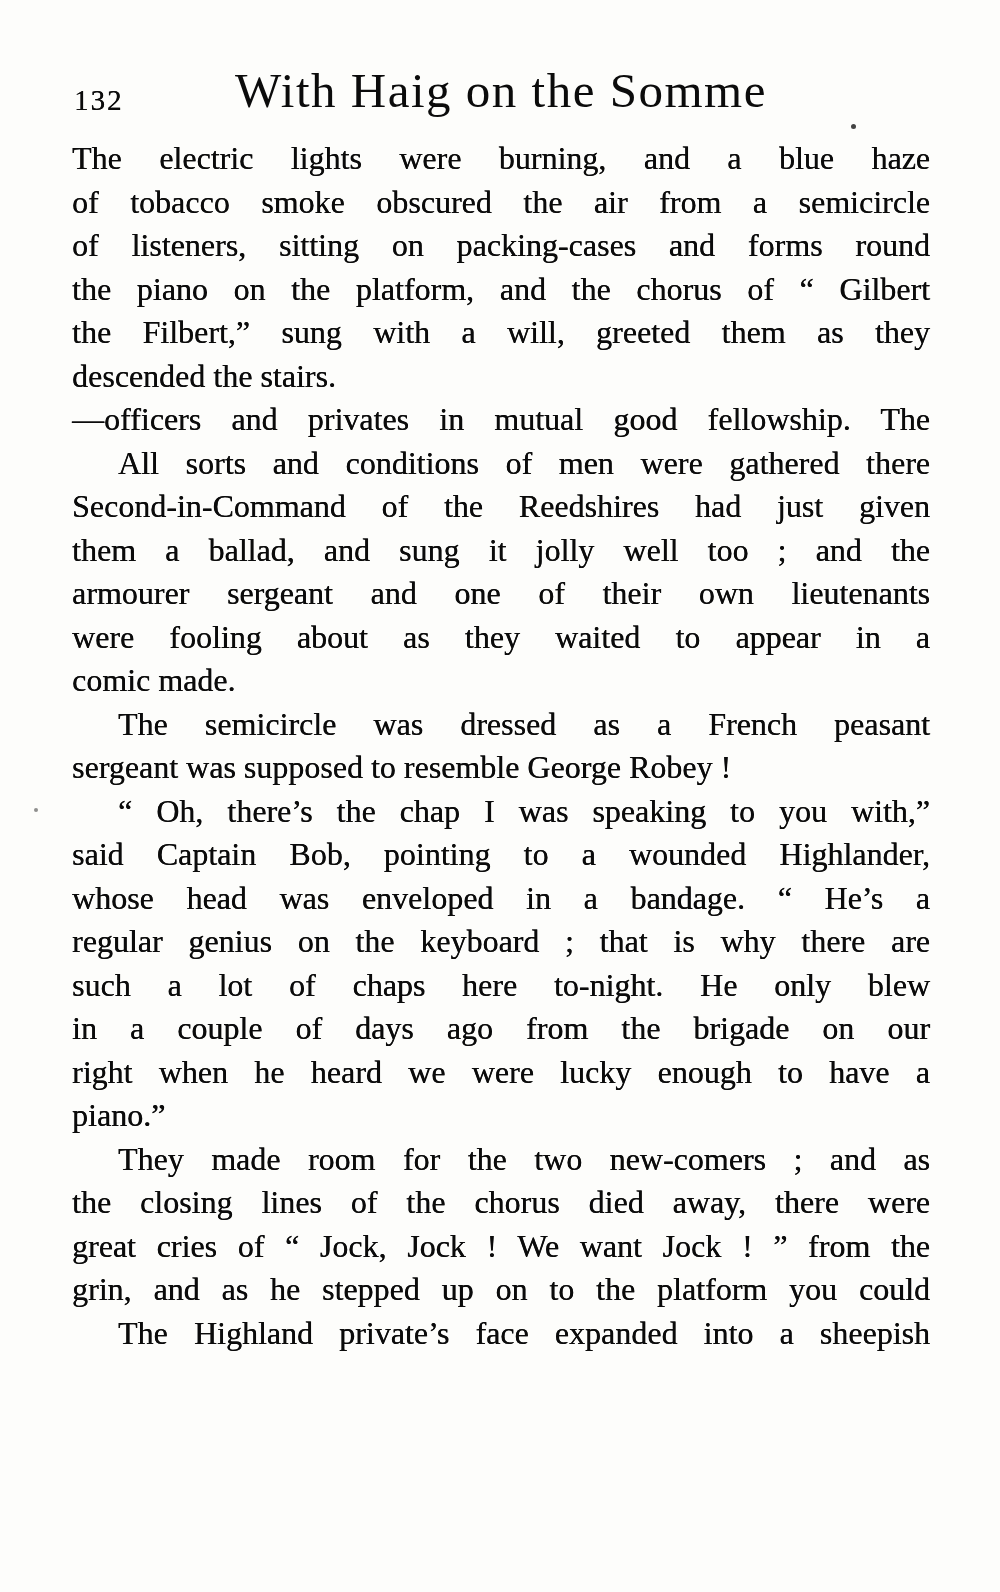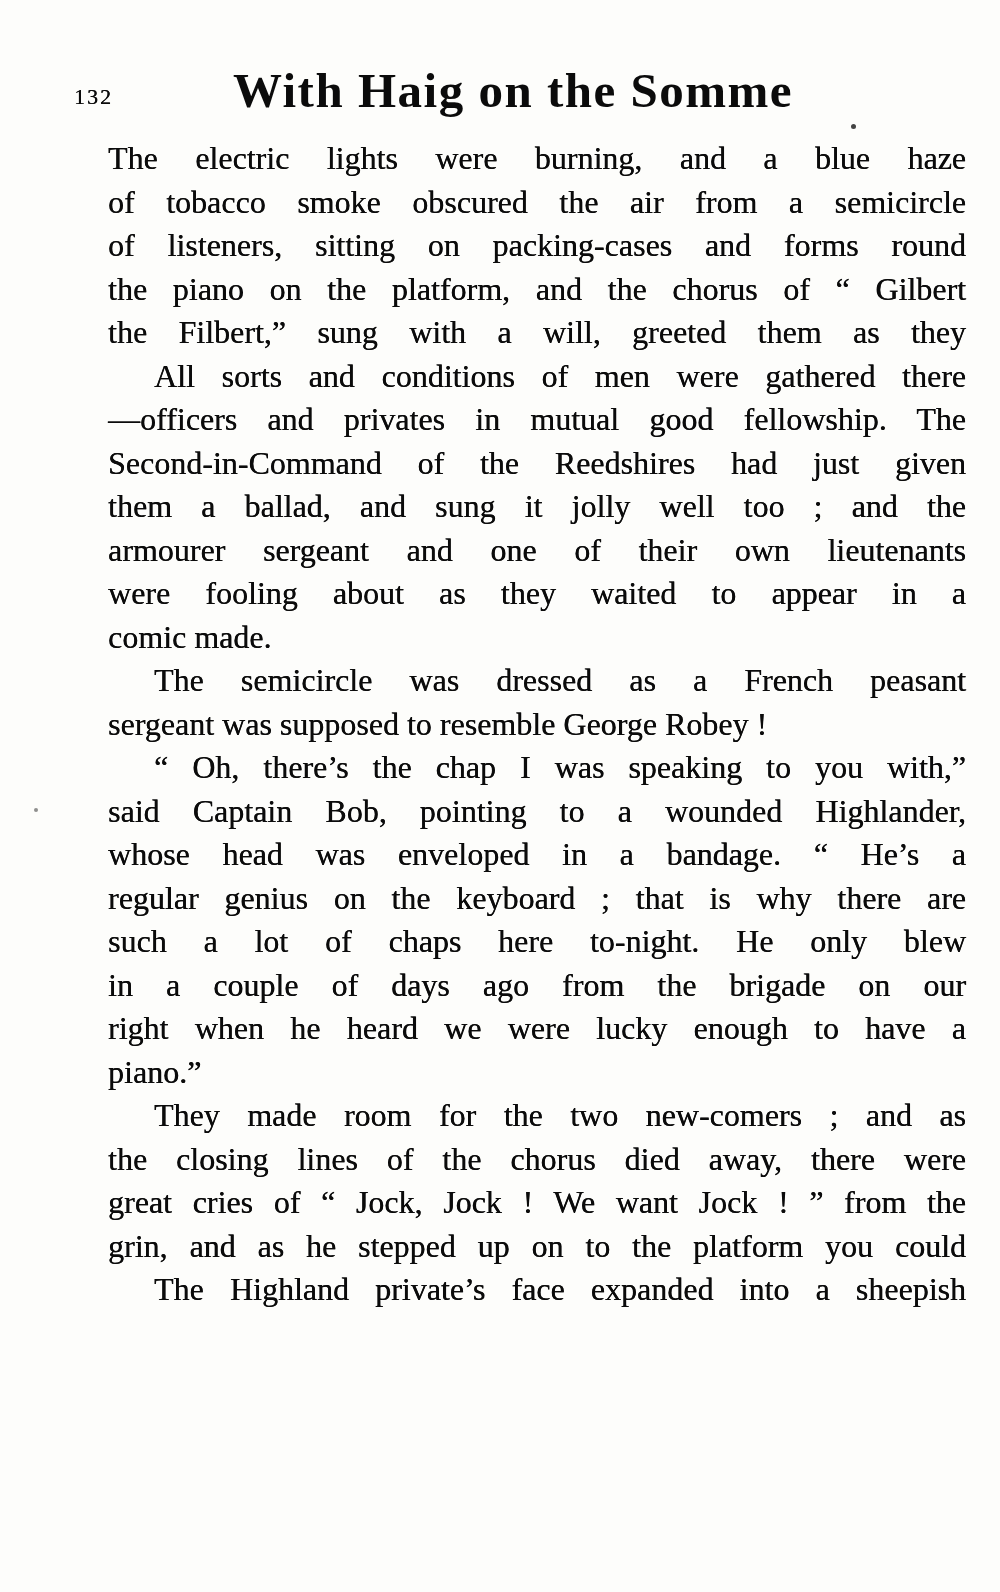--- a/index.html
+++ b/index.html
@@ -20,42 +20,41 @@
     position: absolute;
     top: 0;
     left: 72px;
     width: 858px;
     height: 132px;
   }
   .page-num {
     position: absolute;
     left: 2px;
     top: 84px;
-    font-size: 22px;
+    font-size: 29px;
     letter-spacing: 2px;
     text-shadow: 0.3px 0 currentColor;
   }
   .title {
     position: absolute;
     top: 62px;
-    left: 12px;
+    left: 0;
     width: 100%;
     margin: 0;
     text-align: center;
     font-size: 49px;
-    font-weight: bold;
+    font-weight: normal;
     letter-spacing: 1.5px;
     white-space: nowrap;
   }
   .text-block {
     position: absolute;
     top: 137px;
     left: 72px;
     width: 858px;
-    margin-left: 36px;
   }
   .line {
     font-size: 32px;
     line-height: 43.5px;
     text-align: justify;
     text-align-last: justify;
     text-shadow: 0.3px 0 currentColor;
   }
   .line.last {
     text-align-last: left;
@@ -79,22 +78,23 @@
     <span class="page-num">132</span>
     <h1 class="title">With Haig on the Somme</h1>
   </header>
 
   <main class="text-block">
       <div class="line">The electric lights were burning, and a blue haze</div>
       <div class="line">of tobacco smoke obscured the air from a semicircle</div>
       <div class="line">of listeners, sitting on packing-cases and forms round</div>
       <div class="line">the piano on the platform, and the chorus of “ Gilbert</div>
       <div class="line">the Filbert,” sung with a will, greeted them as they</div>
+      <div class="line last">descended the stairs.</div>
+      <div class="line">—officers and privates in mutual good fellowship.  The</div>
       <div class="line indent">All sorts and conditions of men were gathered there</div>
-      <div class="line">—officers and privates in mutual good fellowship.  The</div>
       <div class="line">Second-in-Command of the Reedshires had just given</div>
       <div class="line">them a ballad, and sung it jolly well too ; and the</div>
       <div class="line">armourer sergeant and one of their own lieutenants</div>
       <div class="line">were fooling about as they waited to appear in a</div>
       <div class="line last">comic made.</div>
       <div class="line indent">The semicircle was dressed as a French peasant</div>
       <div class="line last">sergeant was supposed to resemble George Robey !</div>
       <div class="line indent">“ Oh, there’s the chap I was speaking to you with,”</div>
       <div class="line">said Captain Bob, pointing to a wounded Highlander,</div>
       <div class="line">whose head was enveloped in a bandage.  “ He’s a</div>

